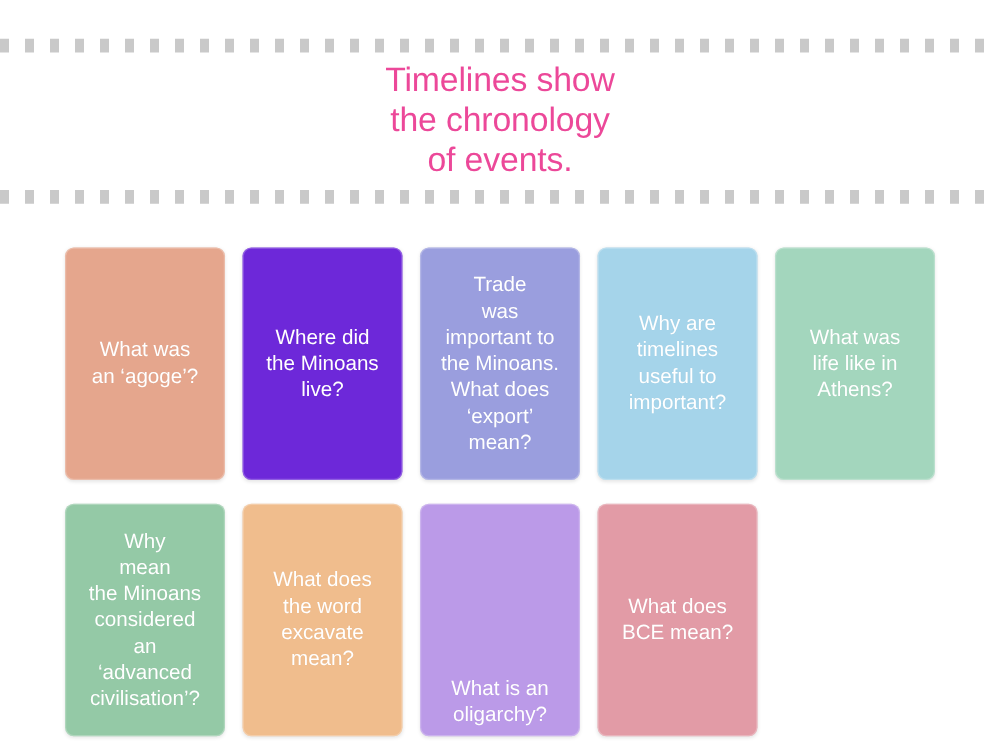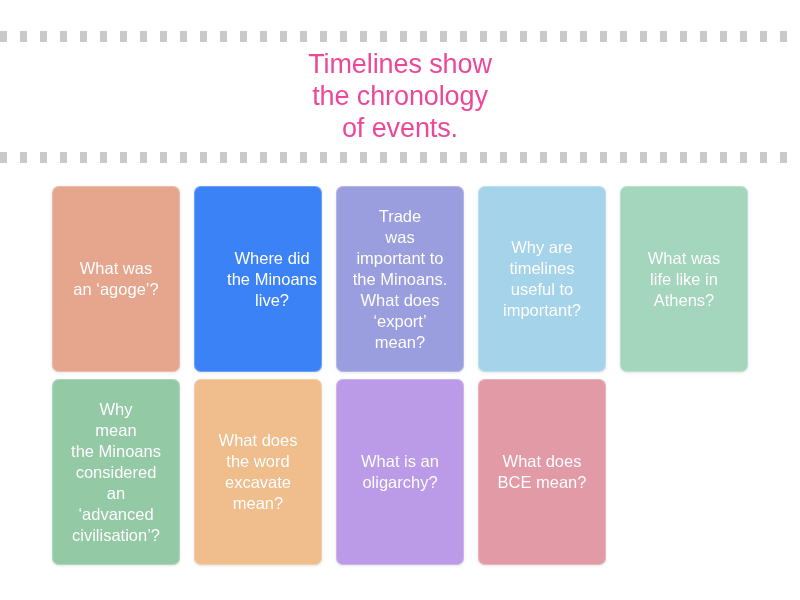--- a/index.html
+++ b/index.html
@@ -78,20 +78,21 @@
     height: 186px;
     border-radius: 7px;
     display: flex;
     align-items: center;
     justify-content: center;
     box-sizing: border-box;
     padding: 6px 5px;
     box-shadow: 0 1px 3px rgba(0,0,0,0.10),
                 0 0 0 1px rgba(255,255,255,0.25) inset;
     overflow: hidden;
+    margin-top: 12px;
   }
   .grid-row:nth-child(2) .card { height: 186px; }
 
   .card-text {
     font-size: 16.5px;
     line-height: 21px;
     color: #ffffff;
     text-align: center;
     font-weight: 400;
     white-space: pre-line;
@@ -114,21 +115,21 @@
 
   <div class="dash-rule bottom"></div>
 
   <div class="grid">
 
     <div class="grid-row">
       <div class="card" style="background: rgb(229, 166, 141);">
         <span class="card-text">What was
 an ‘agoge’?</span>
       </div>
-      <div class="card" style="background: #3b82f6; justify-content: flex-end;">
+      <div class="card" style="background: #6d28d9;">
         <span class="card-text">Where did
 the Minoans
 live?</span>
       </div>
       <div class="card" style="background: rgb(154, 158, 222);">
         <span class="card-text">Trade
 was
 important to
 the Minoans.
 What does
@@ -157,21 +158,21 @@
 an
 ‘advanced
 civilisation’?</span>
       </div>
       <div class="card" style="background: rgb(240, 189, 141);">
         <span class="card-text">What does
 the word
 excavate
 mean?</span>
       </div>
-      <div class="card" style="background: rgb(187, 154, 232);">
+      <div class="card" style="background: rgb(187, 154, 232); align-items: flex-end;">
         <span class="card-text">What is an
 oligarchy?</span>
       </div>
       <div class="card" style="background: rgb(226, 155, 166);">
         <span class="card-text">What does
 BCE mean?</span>
       </div>
     </div>
 
   </div>

